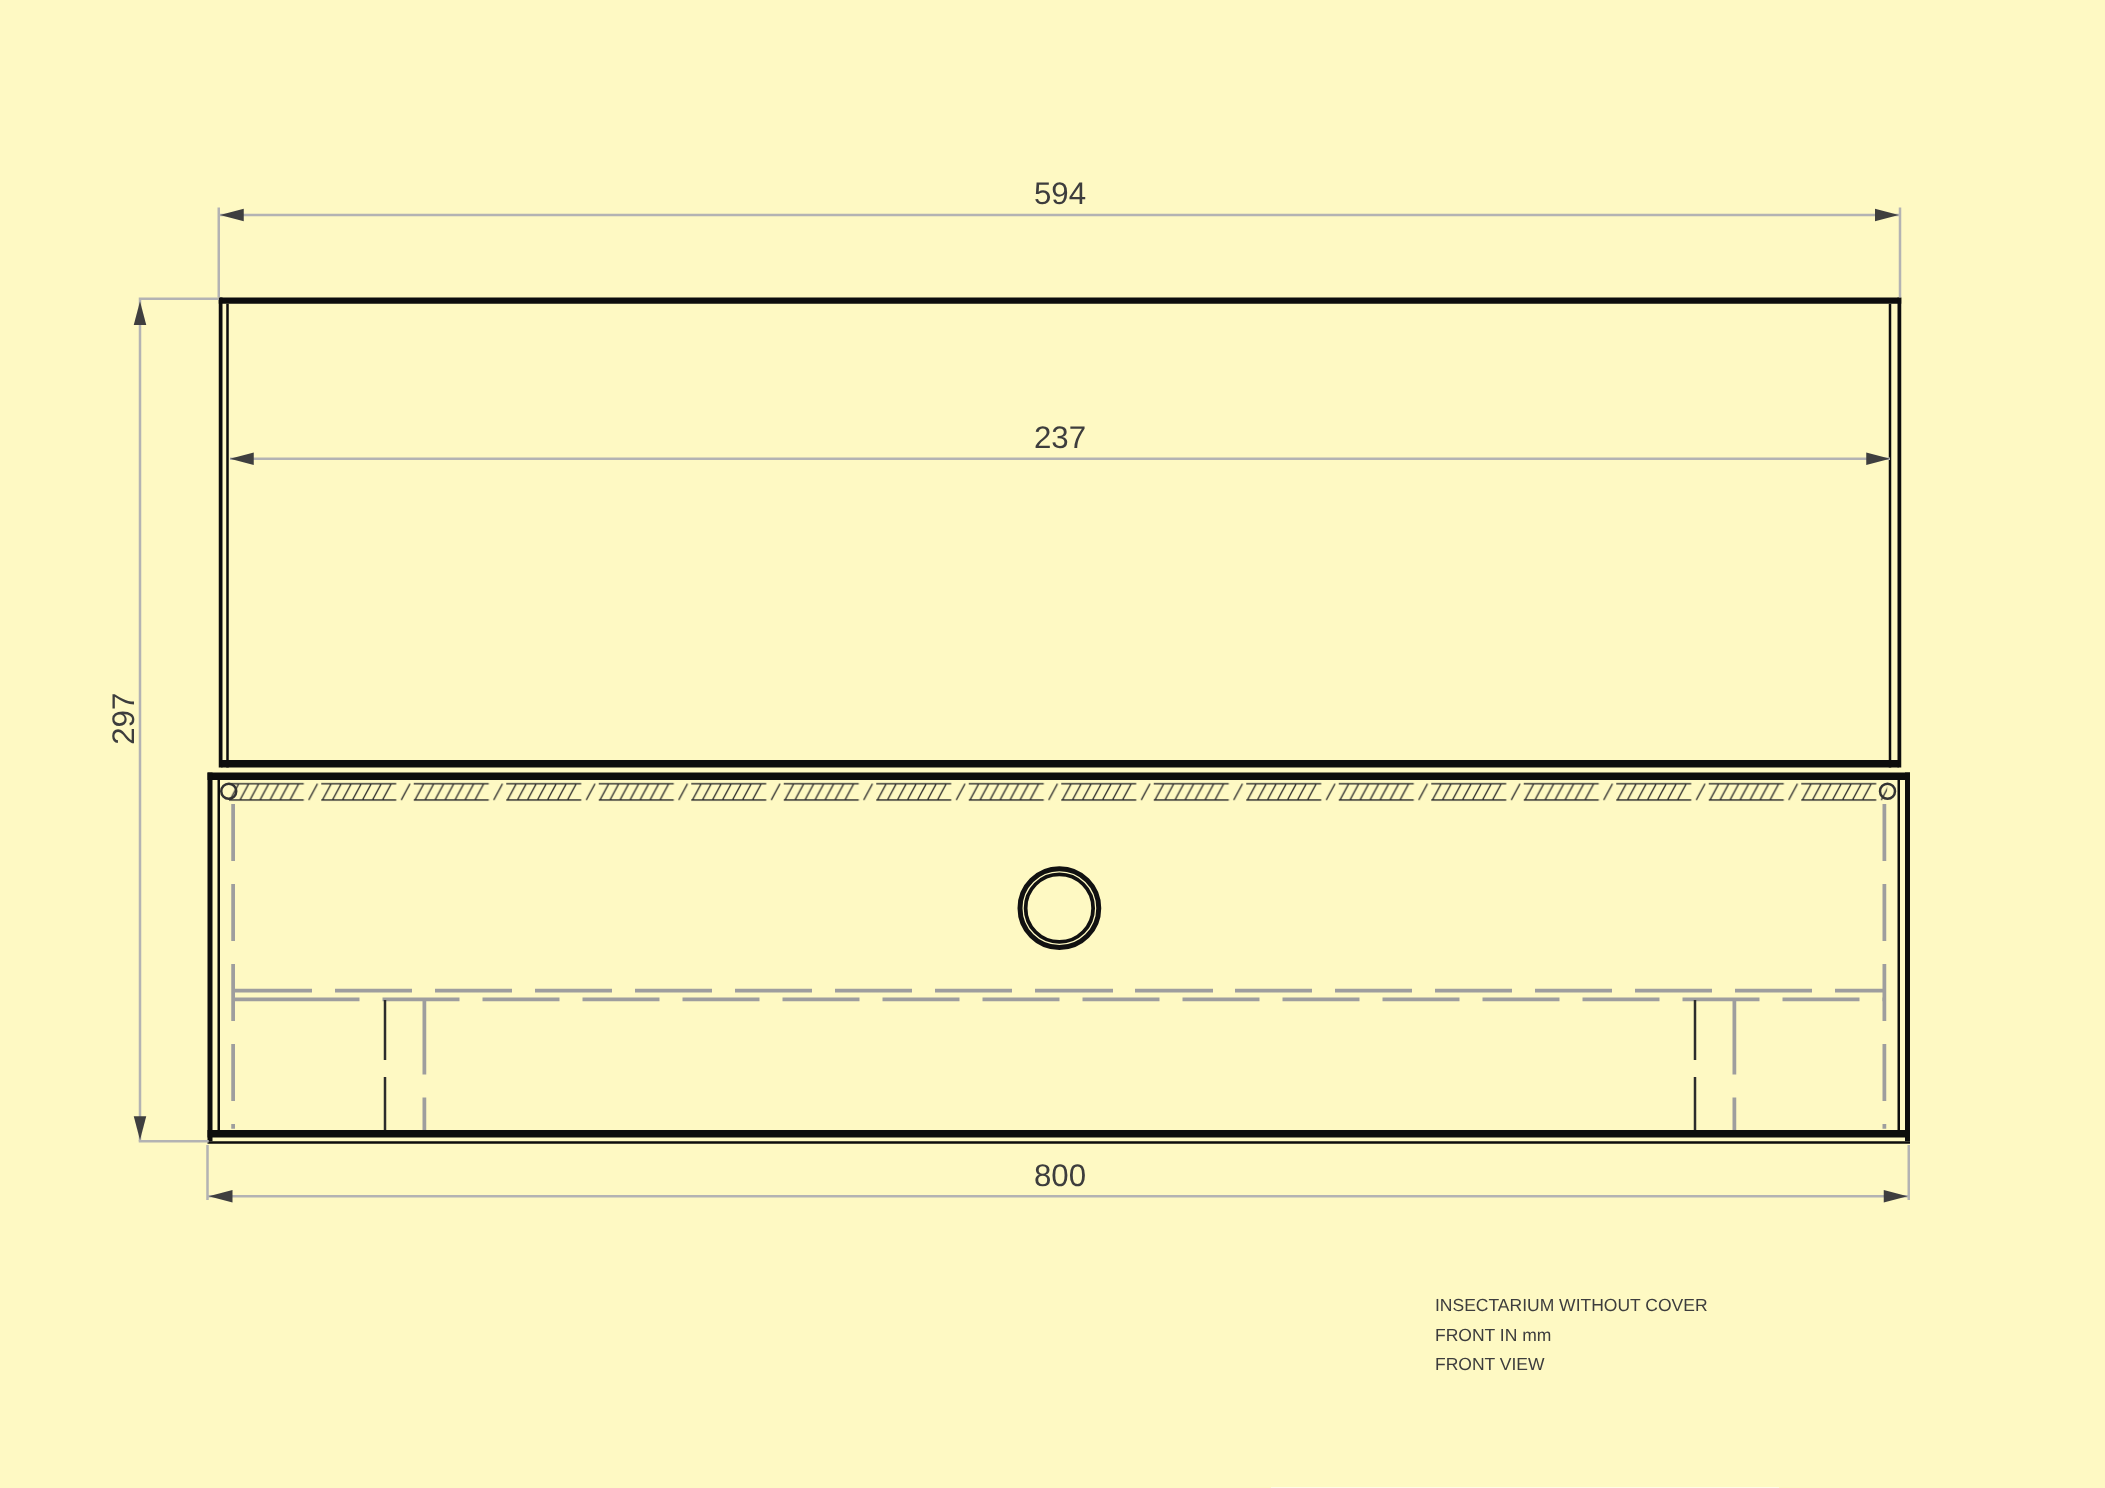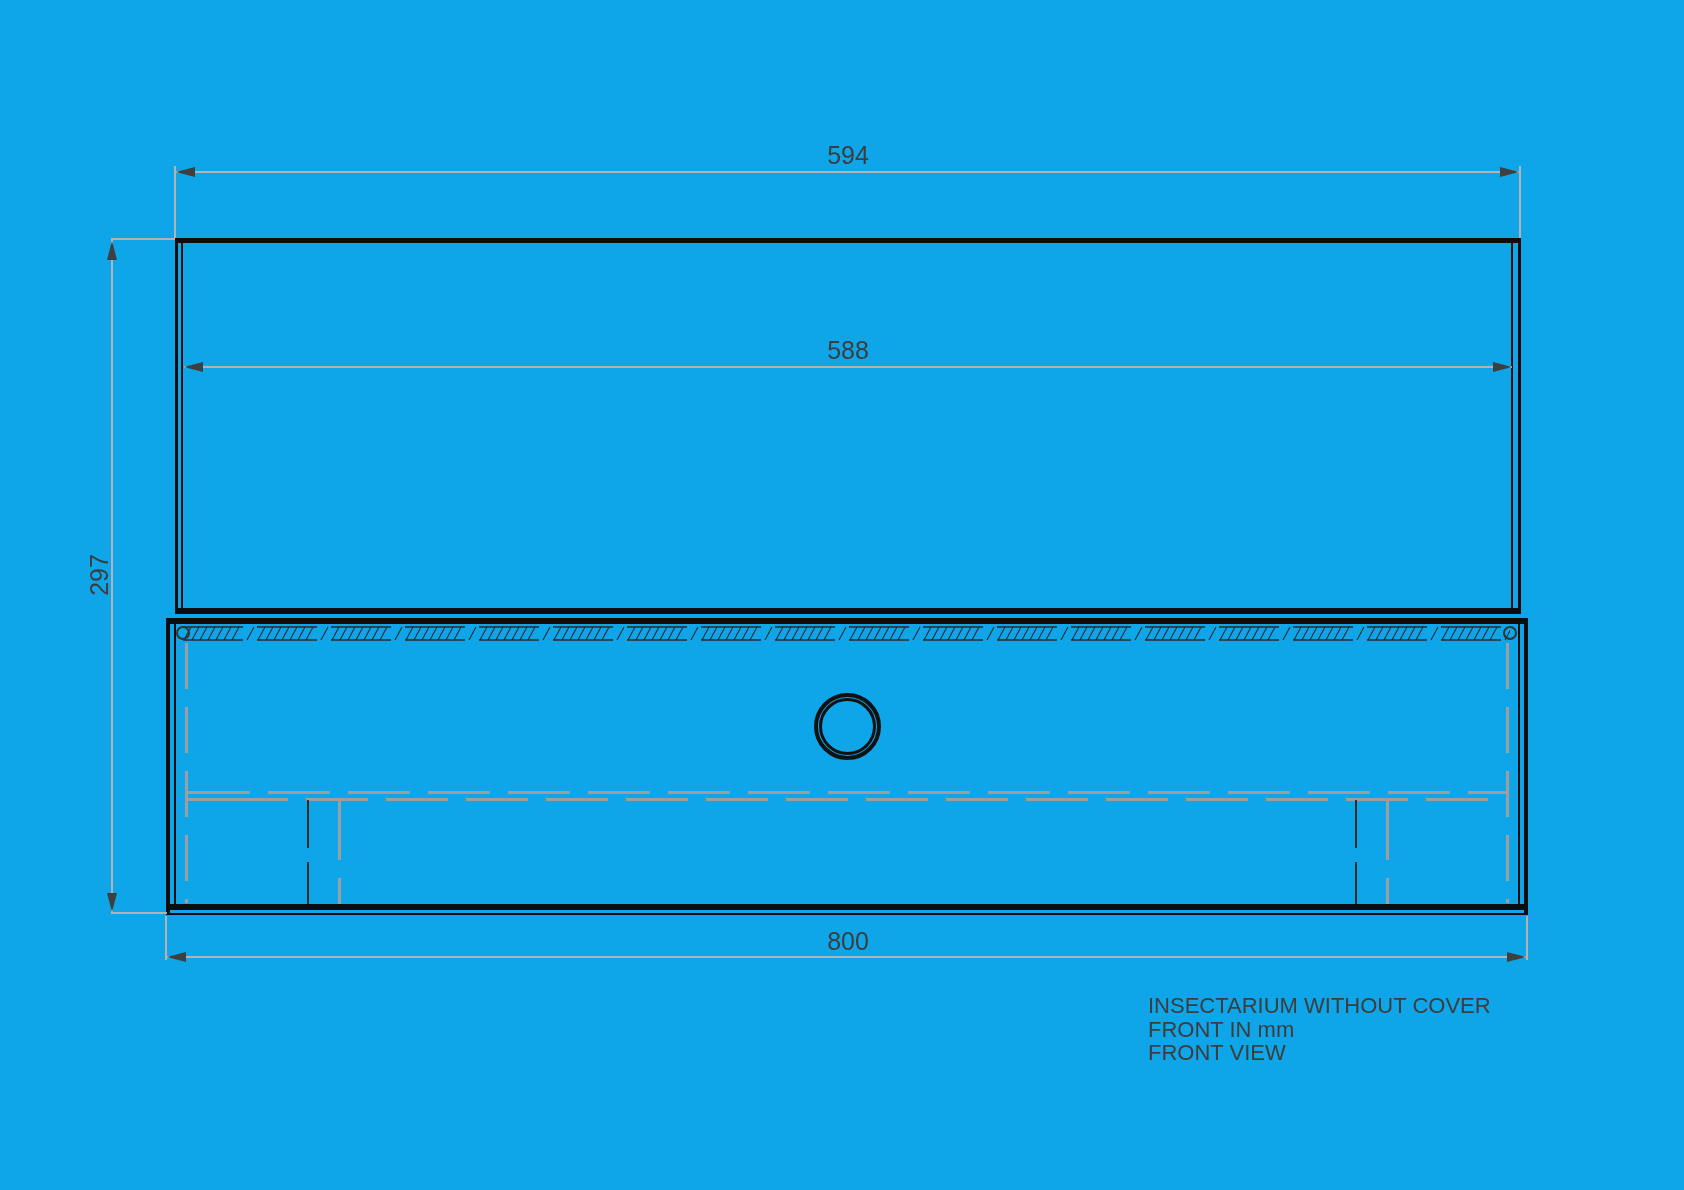--- a/index.html
+++ b/index.html
@@ -1,17 +1,17 @@
 <!DOCTYPE html>
 <html><head>
 <meta charset="utf-8">
 <style>
   html,body{margin:0;padding:0;background:#fff;}
   .sheet{
-    position:relative;width:1684px;height:1190px;background:#0ea5e9;
+    position:relative;width:1684px;height:1190px;background:#fef9c3;
     font-family:"Liberation Sans", sans-serif;overflow:hidden;
   }
   .abs{position:absolute;}
   .k{position:absolute;background:#0d0d0d;}          
   .g{position:absolute;background:#b3b3b3;}          
   .dimtxt{
     position:absolute;color:#3d3d3d;font-size:25px;line-height:26px;
     text-align:center;white-space:nowrap;
   }
   .arr{position:absolute;width:0;height:0;border-style:solid;}
@@ -25,22 +25,22 @@
     background:repeating-linear-gradient(180deg,#9e9e9e 0 46px,transparent 46px 64px);}
   .dash-v-dark{position:absolute;width:2px;
     background:repeating-linear-gradient(180deg,#2c2c2c 0 48px,transparent 48px 62px);}
   .cap{position:absolute;width:14px;height:14px;border:2px solid #333;border-radius:50%;
     background:transparent;box-sizing:border-box;}
   .vent-outer{position:absolute;left:814px;top:693px;width:67px;height:67px;
     border:4px solid #111;border-radius:50%;box-sizing:border-box;}
   .vent-inner{position:absolute;left:1px;top:1px;right:1px;bottom:1px;
     border:3px solid #111;border-radius:50%;}
   .notes{
-    position:absolute;left:1148px;top:994px;color:#3d3d3d;
-    font-size:22px;line-height:23.5px;white-space:nowrap;
+    position:absolute;left:1148px;top:1033px;color:#3d3d3d;
+    font-size:14px;line-height:23.5px;white-space:nowrap;
   }
 </style>
 </head>
 <body>
 
 <div class="sheet">
 
   <div class="k" style="left:175px;top:238px;width:1346px;height:5px;"></div>
   <div class="k" style="left:175px;top:238px;width:3px;height:376px;"></div>
   <div class="k" style="left:181px;top:243px;width:2px;height:371px;"></div>
@@ -93,21 +93,21 @@
   <div class="g" style="left:174px;top:166px;width:2px;height:72px;"></div>
   <div class="g" style="left:1519px;top:166px;width:2px;height:72px;"></div>
   <div class="g" style="left:175px;top:171px;width:1345px;height:2px;"></div>
   <div class="arr arr-left" style="left:176px;top:167px;"></div>
   <div class="arr arr-right" style="left:1500px;top:167px;"></div>
   <div class="dimtxt" style="left:798px;top:142px;width:100px;">594</div>
 
   <div class="g" style="left:184px;top:366px;width:1328px;height:2px;"></div>
   <div class="arr arr-left" style="left:184px;top:362px;"></div>
   <div class="arr arr-right" style="left:1493px;top:362px;"></div>
-  <div class="dimtxt" style="left:798px;top:337px;width:100px;">588</div>
+  <div class="dimtxt" style="left:798px;top:337px;width:100px;">237</div>
 
   <div class="g" style="left:111px;top:238px;width:64px;height:2px;"></div>
   <div class="g" style="left:111px;top:912px;width:56px;height:2px;"></div>
   <div class="g" style="left:111px;top:240px;width:2px;height:673px;"></div>
   <div class="arr arr-up" style="left:107px;top:241px;"></div>
   <div class="arr arr-down" style="left:107px;top:893px;"></div>
   <div class="dimtxt" style="left:49px;top:562px;width:100px;transform:rotate(-90deg);">297</div>
 
   <div class="g" style="left:165px;top:916px;width:2px;height:44px;"></div>
   <div class="g" style="left:1526px;top:916px;width:2px;height:44px;"></div>

